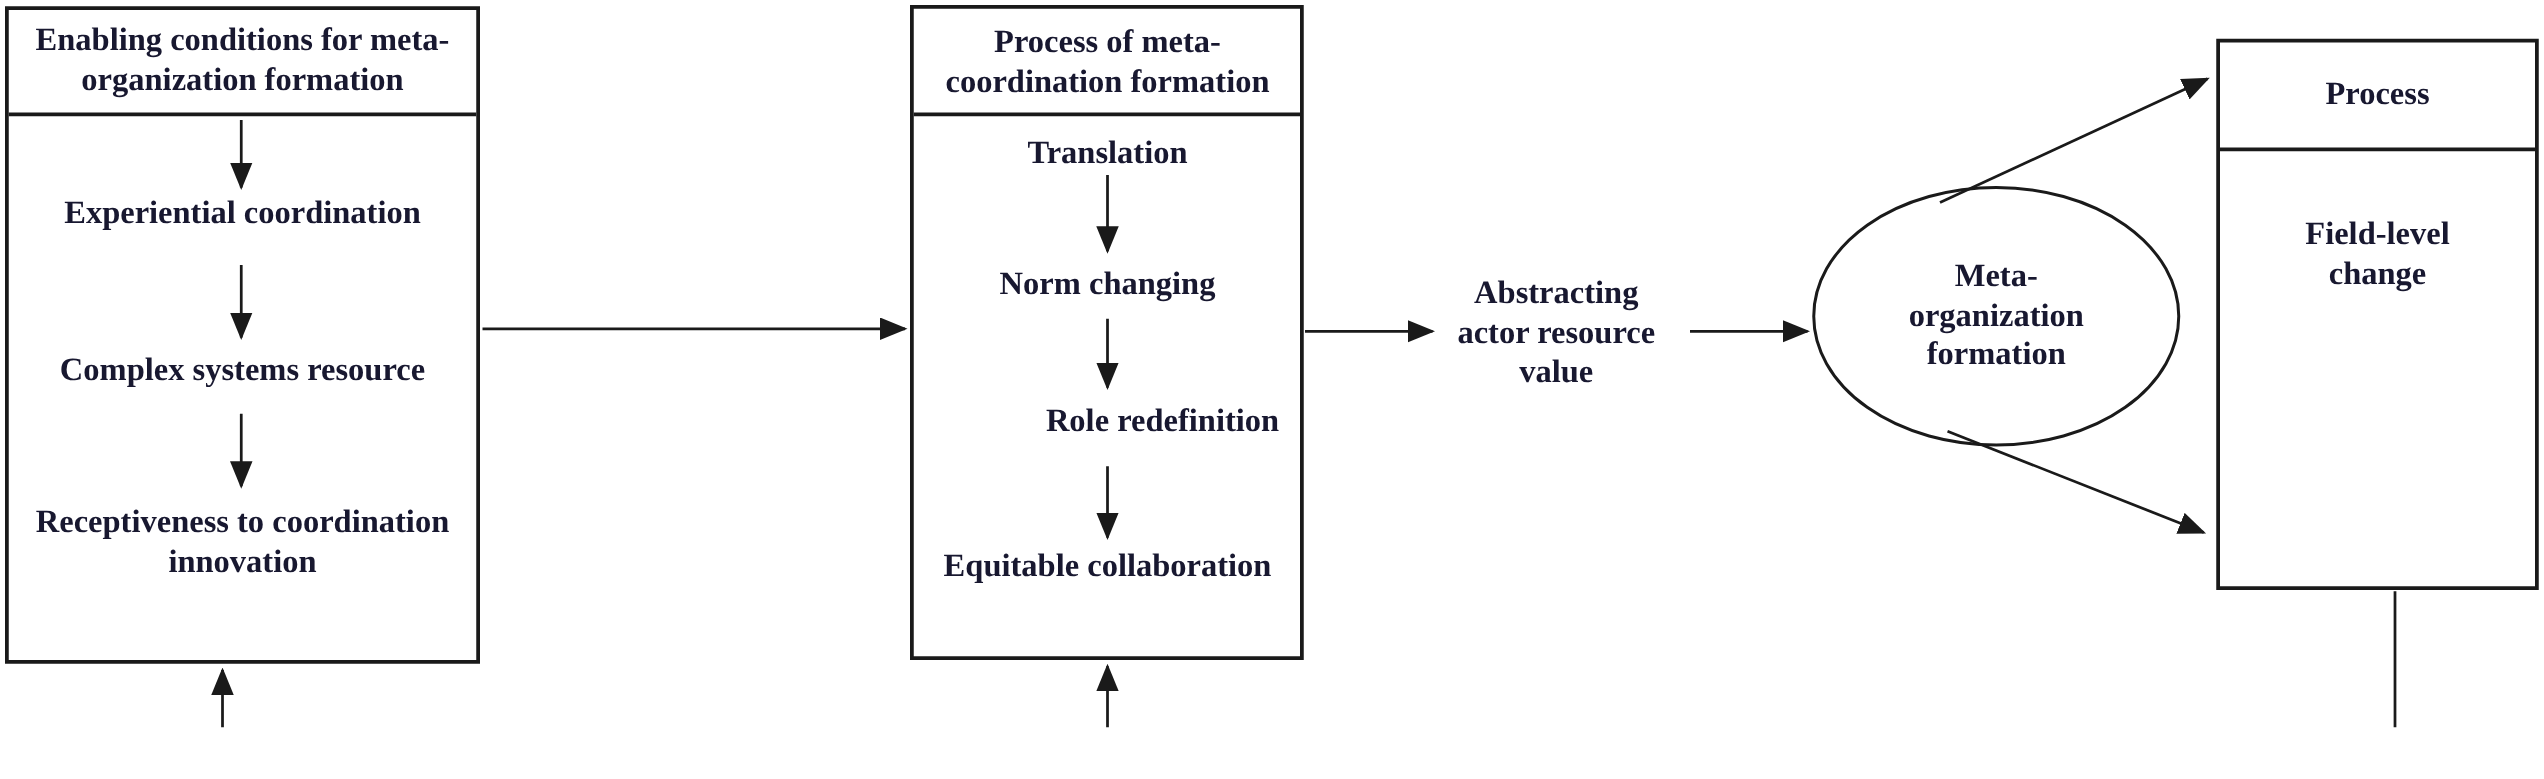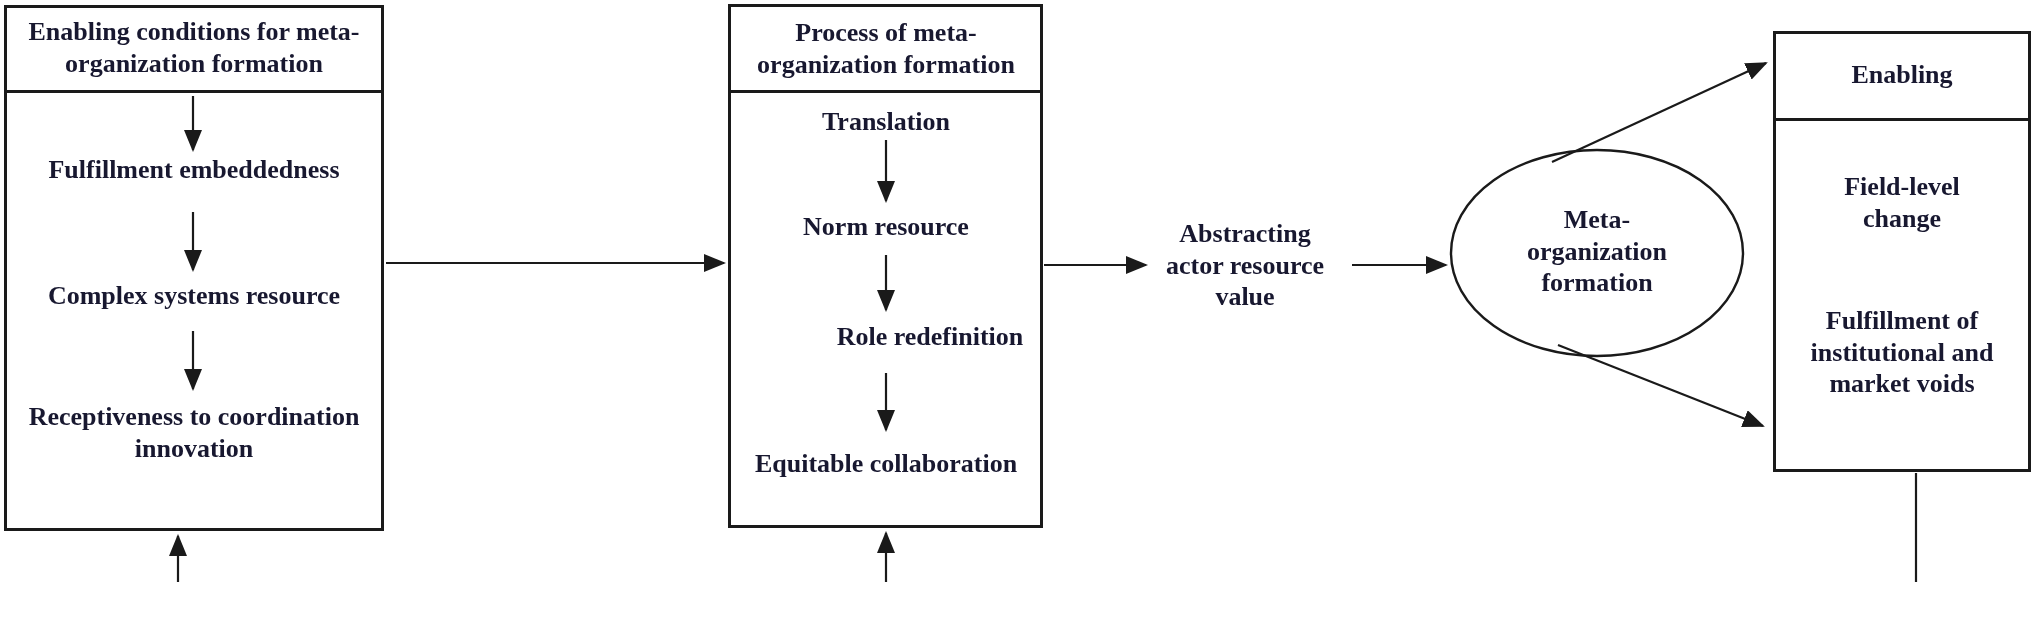--- a/index.html
+++ b/index.html
@@ -79,40 +79,37 @@
   <div class="box" style="left:728px;top:4px;width:315px;height:524px">
     <div class="divider" style="top:83px"></div>
   </div>
 
   <div class="box" style="left:1773px;top:31px;width:258px;height:441px">
     <div class="divider" style="top:84px"></div>
   </div>
 
   <div class="txt" style="left:194px;top:48px">Enabling conditions for meta-
 organization formation</div>
-  <div class="txt" style="left:194px;top:170px">Fulfillment embeddedness</div>
+  <div class="txt" style="left:194px;top:170px">Experiential coordination</div>
   <div class="txt" style="left:194px;top:296px">Complex systems resource</div>
   <div class="txt" style="left:194px;top:433px">Receptiveness to coordination
 innovation</div>
 
   <div class="txt" style="left:886px;top:49px">Process of meta-
-organization formation</div>
+coordination formation</div>
   <div class="txt" style="left:886px;top:122px">Translation</div>
-  <div class="txt" style="left:886px;top:227px">Norm resource</div>
+  <div class="txt" style="left:886px;top:227px">Norm changing</div>
   <div class="txt" style="left:930px;top:337px">Role redefinition</div>
-  <div class="txt" style="left:886px;top:464px">Equitable collaboration</div>
+  <div class="txt" style="left:886px;top:453px">Equitable collaboration</div>
 
   <div class="txt" style="left:1245px;top:266px">Abstracting
 actor resource
 value</div>
 
   <div class="txt" style="left:1597px;top:252px">Meta-
 organization
 formation</div>
 
-  <div class="txt" style="left:1902px;top:75px">Enabling</div>
+  <div class="txt" style="left:1902px;top:75px">Process</div>
   <div class="txt" style="left:1902px;top:203px">Field-level
 change</div>
-  <div class="txt" style="left:1902px;top:353px">Fulfillment of
-institutional and
-market voids</div>
 
 </div>
 
 </body></html>

